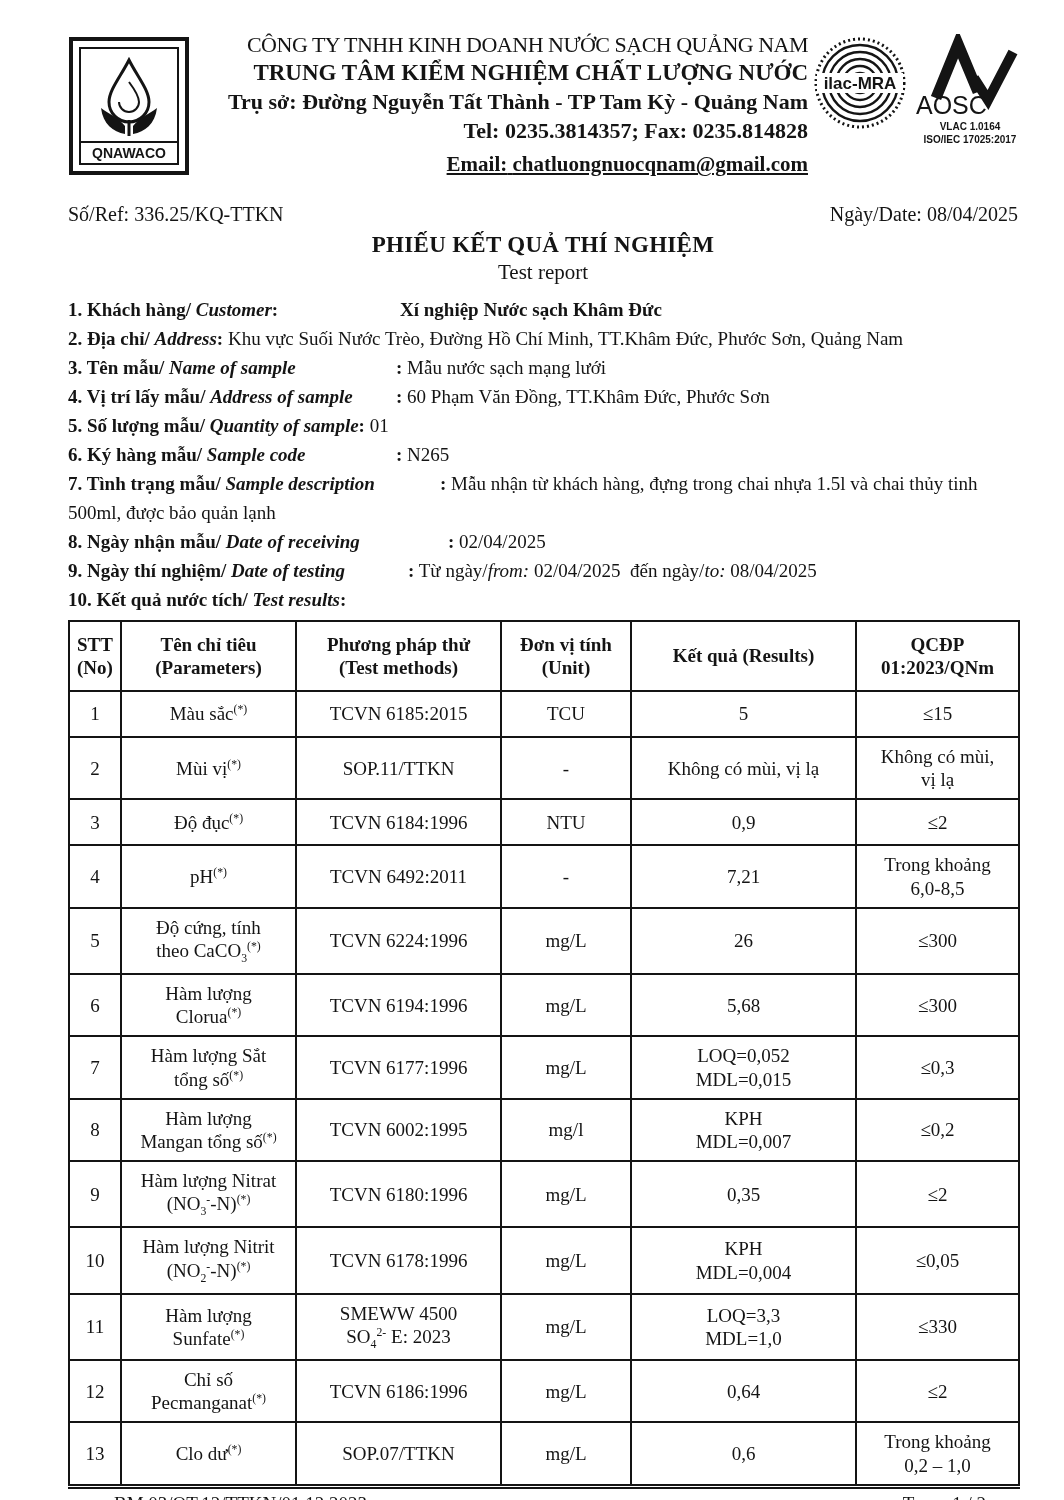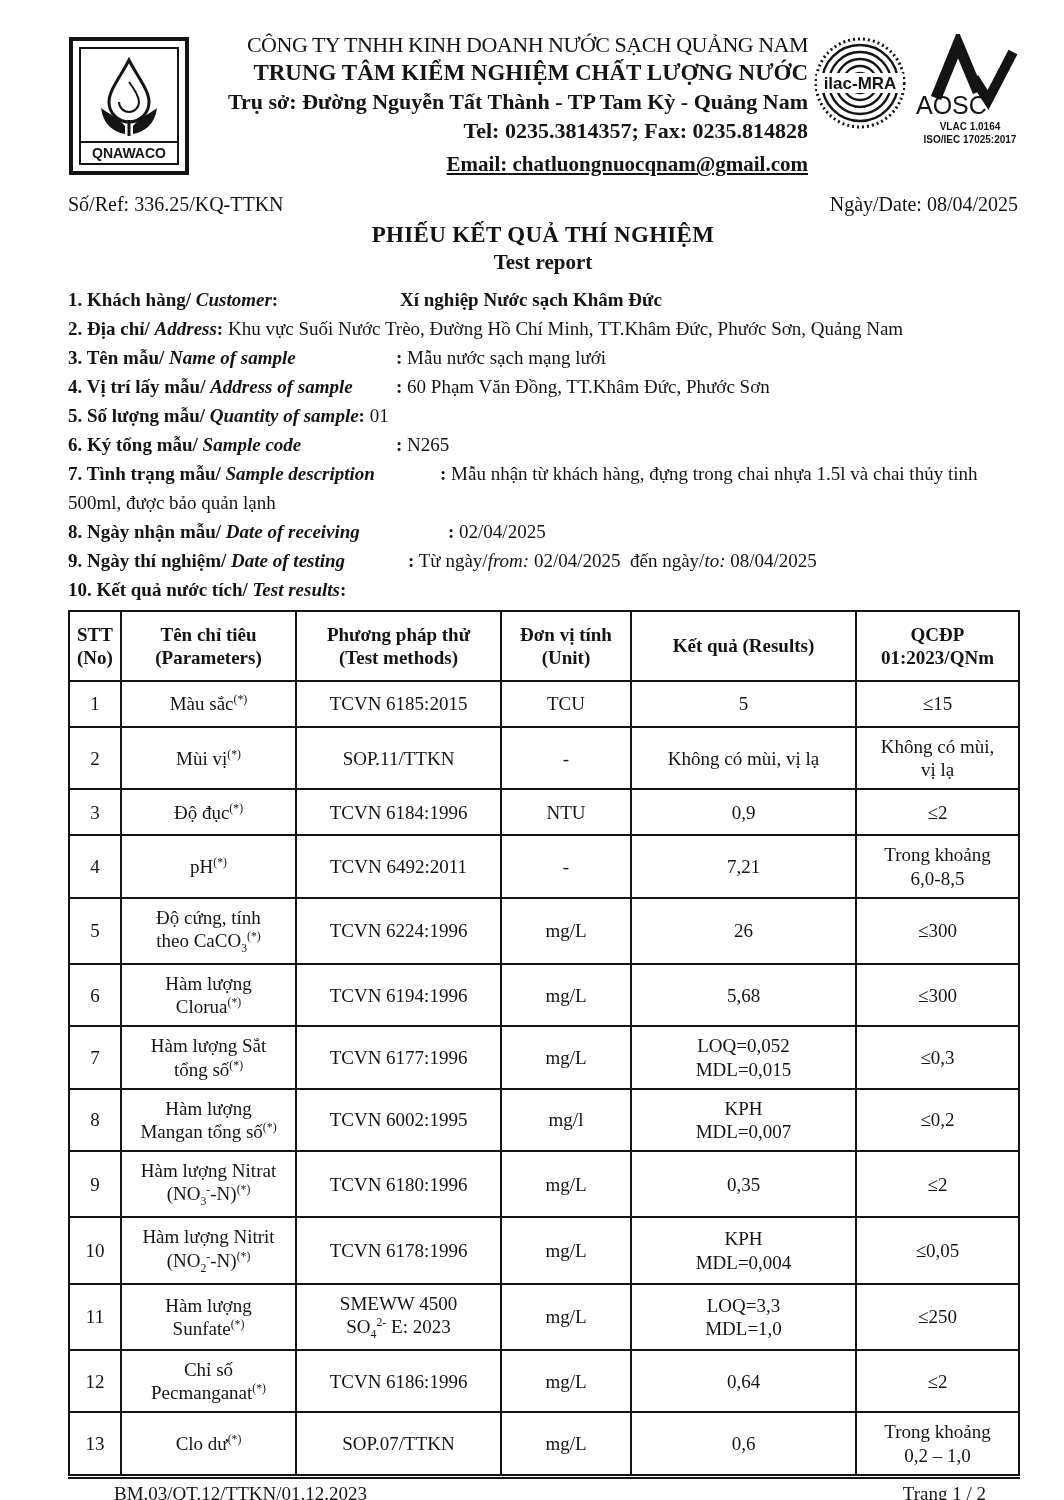--- a/index.html
+++ b/index.html
@@ -14,23 +14,23 @@
   .logo-left { flex:0 0 auto; margin-top:6px; }
   .header-center { flex:1 1 auto; text-align:right; padding:0 6px; margin-top:2px; }
   .hc-line1 { font-size:22px; font-weight:normal; letter-spacing:-0.5px; white-space:nowrap; }
   .hc-line2 { font-size:23px; font-weight:bold; margin-top:2px; }
   .hc-line3 { font-size:22px; font-weight:bold; margin-top:3px; }
   .hc-line4 { font-size:22px; font-weight:bold; margin-top:3px; }
   .hc-line5 { font-size:21px; font-weight:bold; margin-top:8px;text-decoration:underline; }
   .email-addr { text-decoration:underline; font-weight:bold; }
   .header-right { flex:0 0 auto; display:flex; align-items:flex-start; gap:8px; margin-top:4px; }
   
-  .meta-row { display:flex; justify-content:space-between; font-size:20px; margin-top:16px; }
+  .meta-row { display:flex; justify-content:space-between; font-size:20px; margin-top:26px; }
   .title-main { text-align:center; font-size:23px; font-weight:bold; margin-top:6px; letter-spacing:0.3px; }
-  .title-sub { text-align:center; font-size:21px; font-weight:bold; margin-top:2px; }
+  .title-sub { text-align:center; font-size:21px; font-weight:normal; margin-top:2px; }
   
   .info-list { margin-top:10px; font-size:19px; }
   .info-item { line-height:29px; }
   .info-item .lbl { font-weight:bold; }
   .info-item .en { font-style:italic; }
   .w332 { display:inline-block; min-width:332px; }
   .w328 { display:inline-block; min-width:328px; }
   .w340 { display:inline-block; min-width:340px; }
   .w372 { display:inline-block; min-width:372px; }
   .w380 { display:inline-block; min-width:380px; }
@@ -132,21 +132,21 @@
 
     <div class="info-item">
       <span class="lbl w328"><span>4.</span> <span>Vị trí lấy mẫu/</span> <span class="en">Address of sample</span></span><span class="lbl">:</span> <span>60 Phạm Văn Đồng, TT.Khâm Đức, Phước Sơn</span>
     </div>
 
     <div class="info-item">
       <span class="lbl"><span>5.</span> <span>Số lượng mẫu/</span> <span class="en">Quantity of sample</span><span>:</span></span> <span>01</span>
     </div>
 
     <div class="info-item">
-      <span class="lbl w328"><span>6.</span> <span>Ký tổng mẫu/</span> <span class="en">Sample code</span></span><span class="lbl">:</span> <span>N265</span>
+      <span class="lbl w328"><span>6.</span> <span>Ký hàng mẫu/</span> <span class="en">Sample code</span></span><span class="lbl">:</span> <span>N265</span>
     </div>
 
     <div class="info-item">
       <span class="lbl w372"><span>7.</span> <span>Tình trạng mẫu/</span> <span class="en">Sample description</span></span><span class="lbl">:</span> <span>Mẫu nhận từ khách hàng, đựng trong chai nhựa 1.5l và chai thủy tinh 500ml, được bảo quản lạnh</span>
     </div>
 
     <div class="info-item">
       <span class="lbl w380"><span>8.</span> <span>Ngày nhận mẫu/</span> <span class="en">Date of receiving</span></span><span class="lbl">:</span> <span>02/04/2025</span>
     </div>
 
@@ -270,21 +270,21 @@
           <td>KPH<br>MDL=0,004</td>
           <td>≤0,05</td>
         </tr>
 
         <tr>
           <td>11</td>
           <td>Hàm lượng<br>Sunfate<sup>(*)</sup></td>
           <td>SMEWW 4500<br>SO<sub>4</sub><sup>2-</sup> E: 2023</td>
           <td>mg/L</td>
           <td>LOQ=3,3<br>MDL=1,0</td>
-          <td>≤250</td>
+          <td>≤330</td>
         </tr>
 
         <tr>
           <td>12</td>
           <td>Chỉ số<br>Pecmanganat<sup>(*)</sup></td>
           <td>TCVN 6186:1996</td>
           <td>mg/L</td>
           <td>0,64</td>
           <td>≤2</td>
         </tr>

